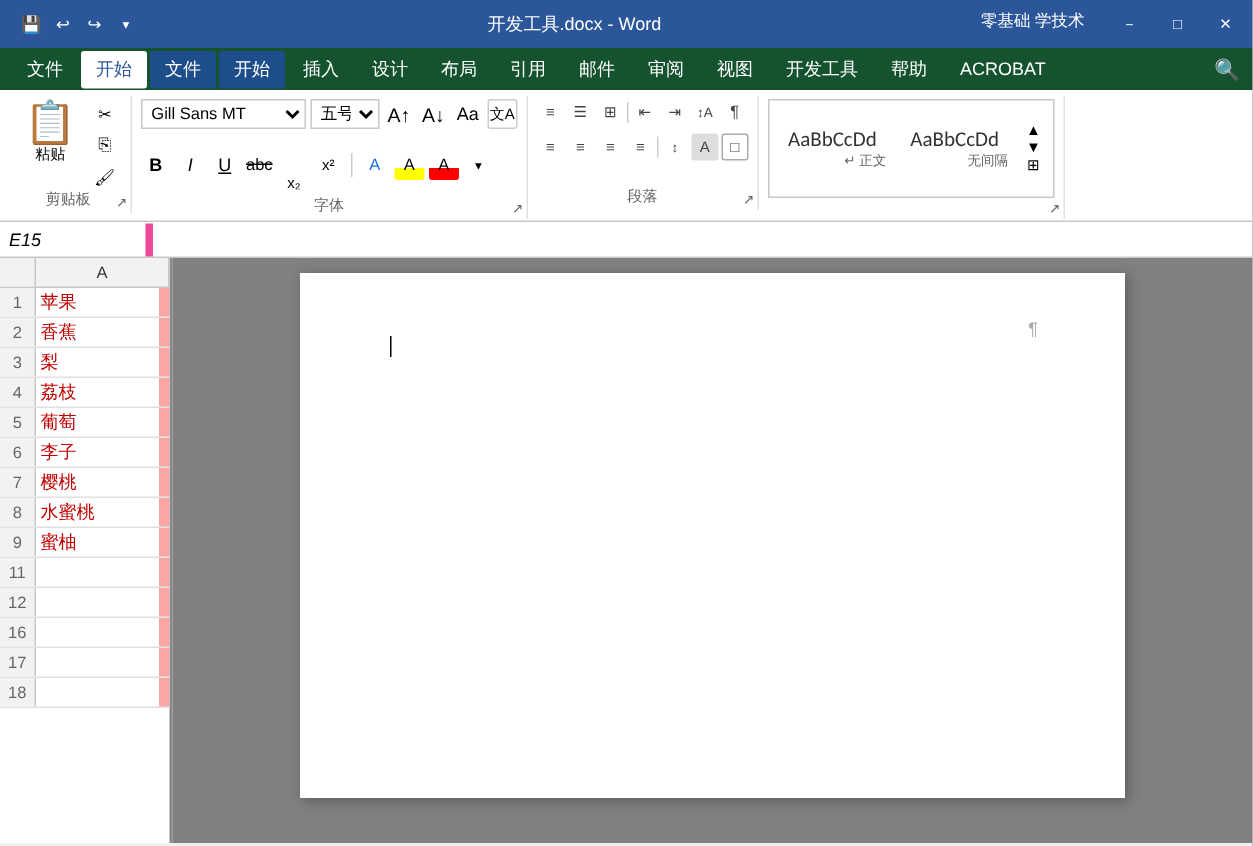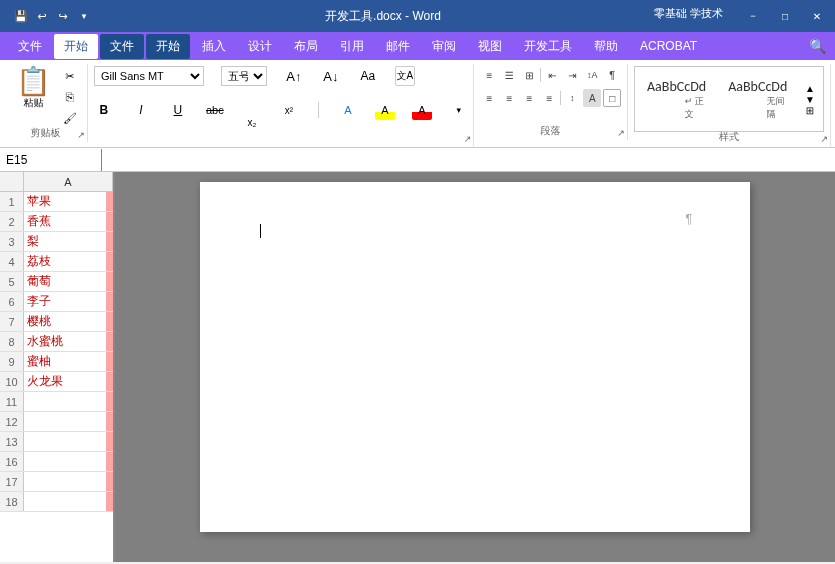--- a/index.html
+++ b/index.html
@@ -58,21 +58,21 @@
       align-items: center;
       justify-content: center;
       cursor: pointer;
       color: white;
       font-size: 11px;
     }
 
     
     .menu-bar {
       height: 28px;
-      background: #8b5cf6;
+      background: #14532d;
       display: flex;
       align-items: center;
       padding: 0 8px;
       gap: 2px;
     }
     .menu-item {
       padding: 4px 10px;
       color: white;
       font-size: 12px;
       cursor: pointer;
@@ -155,21 +155,21 @@
 
     
     .font-group-content {
       display: flex;
       flex-direction: column;
       gap: 2px;
     }
     .font-row {
       display: flex;
       align-items: center;
-      gap: 17px;
+      gap: 3px;
     }
     .font-select {
       height: 20px;
       border: 1px solid #c8c8c8;
       background: white;
       font-size: 11px;
       padding: 0 2px;
       width: 110px;
     }
     .font-size-select {
@@ -230,25 +230,26 @@
     .formula-bar {
       height: 24px;
       background: white;
       border-bottom: 1px solid #c8c8c8;
       display: flex;
       align-items: center;
     }
     .name-box {
       width: 102px;
       height: 22px;
-      border-right: 1px solid #ec4899;
+      border-right: 5px solid #ec4899;
       padding: 0 6px;
       font-size: 12px;
       display: flex;
       align-items: center;
+      font-style: italic;
     }
 
     
     .main-area {
       display: flex;
       height: calc(564px - 32px - 28px - 90px - 24px);
       overflow: hidden;
     }
 
     
@@ -470,20 +471,21 @@
         <div class="font-btn" style="text-decoration:line-through;font-size:11px;">abc</div>
         <div class="font-btn" style="font-size:10px;margin-top:24px;">x₂</div>
         <div class="font-btn" style="font-size:10px;">x²</div>
         <div style="width:1px;height:16px;background:#ccc;margin:0 2px;"></div>
         <div class="font-btn" style="color:#1a73e8;font-size:11px;">A</div>
         <div class="font-btn" style="font-size:11px;background:linear-gradient(to bottom, white 60%, yellow 60%);">A</div>
         <div class="font-btn" style="font-size:11px;background:linear-gradient(to bottom, white 60%, red 60%);">A</div>
         <div class="font-btn" style="font-size:9px;">▾</div>
       </div>
     </div>
+    <div class="ribbon-group-label">字体</div>
     <div class="ribbon-expand-btn">↗</div>
   </div>
 
   <div class="ribbon-group" style="padding-bottom:14px;min-width:130px;">
     <div class="ribbon-group-content">
       <div style="display:flex;flex-direction:column;gap:1px;">
         <div style="display:flex;gap:2px;align-items:center;">
 
           <div class="para-btn">≡</div>
           <div class="para-btn">☰</div>
@@ -522,21 +524,20 @@
           <div class="style-preview">AaBbCcDd</div>
           <div class="style-label">无间隔</div>
         </div>
         <div style="width:18px;display:flex;flex-direction:column;justify-content:space-between;padding:2px 0;">
           <div style="cursor:pointer;font-size:10px;text-align:center;">▲</div>
           <div style="cursor:pointer;font-size:10px;text-align:center;">▼</div>
           <div style="cursor:pointer;font-size:10px;text-align:center;">⊞</div>
         </div>
       </div>
     </div>
-    <div class="ribbon-group-label">样式</div>
     <div class="ribbon-expand-btn">↗</div>
   </div>
 
 </div>
 
 <div class="formula-bar">
   <div class="name-box">E15</div>
 </div>
 
 <div class="main-area">
@@ -577,33 +578,25 @@
         </div>
         <div class="excel-row">
           <div class="row-num">8</div>
           <div class="cell fruit">水蜜桃</div>
         </div>
         <div class="excel-row">
           <div class="row-num">9</div>
           <div class="cell fruit">蜜柚</div>
         </div>
         <div class="excel-row">
-          <div class="row-num">10</div>
-          <div class="cell fruit">火龙果</div>
-        </div>
-        <div class="excel-row">
           <div class="row-num">11</div>
           <div class="cell"></div>
         </div>
         <div class="excel-row">
           <div class="row-num">12</div>
-          <div class="cell"></div>
-        </div>
-        <div class="excel-row">
-          <div class="row-num">13</div>
           <div class="cell"></div>
         </div>
         <div class="excel-row">
           <div class="row-num">16</div>
           <div class="cell"></div>
         </div>
         <div class="excel-row">
           <div class="row-num">17</div>
           <div class="cell"></div>
         </div>

